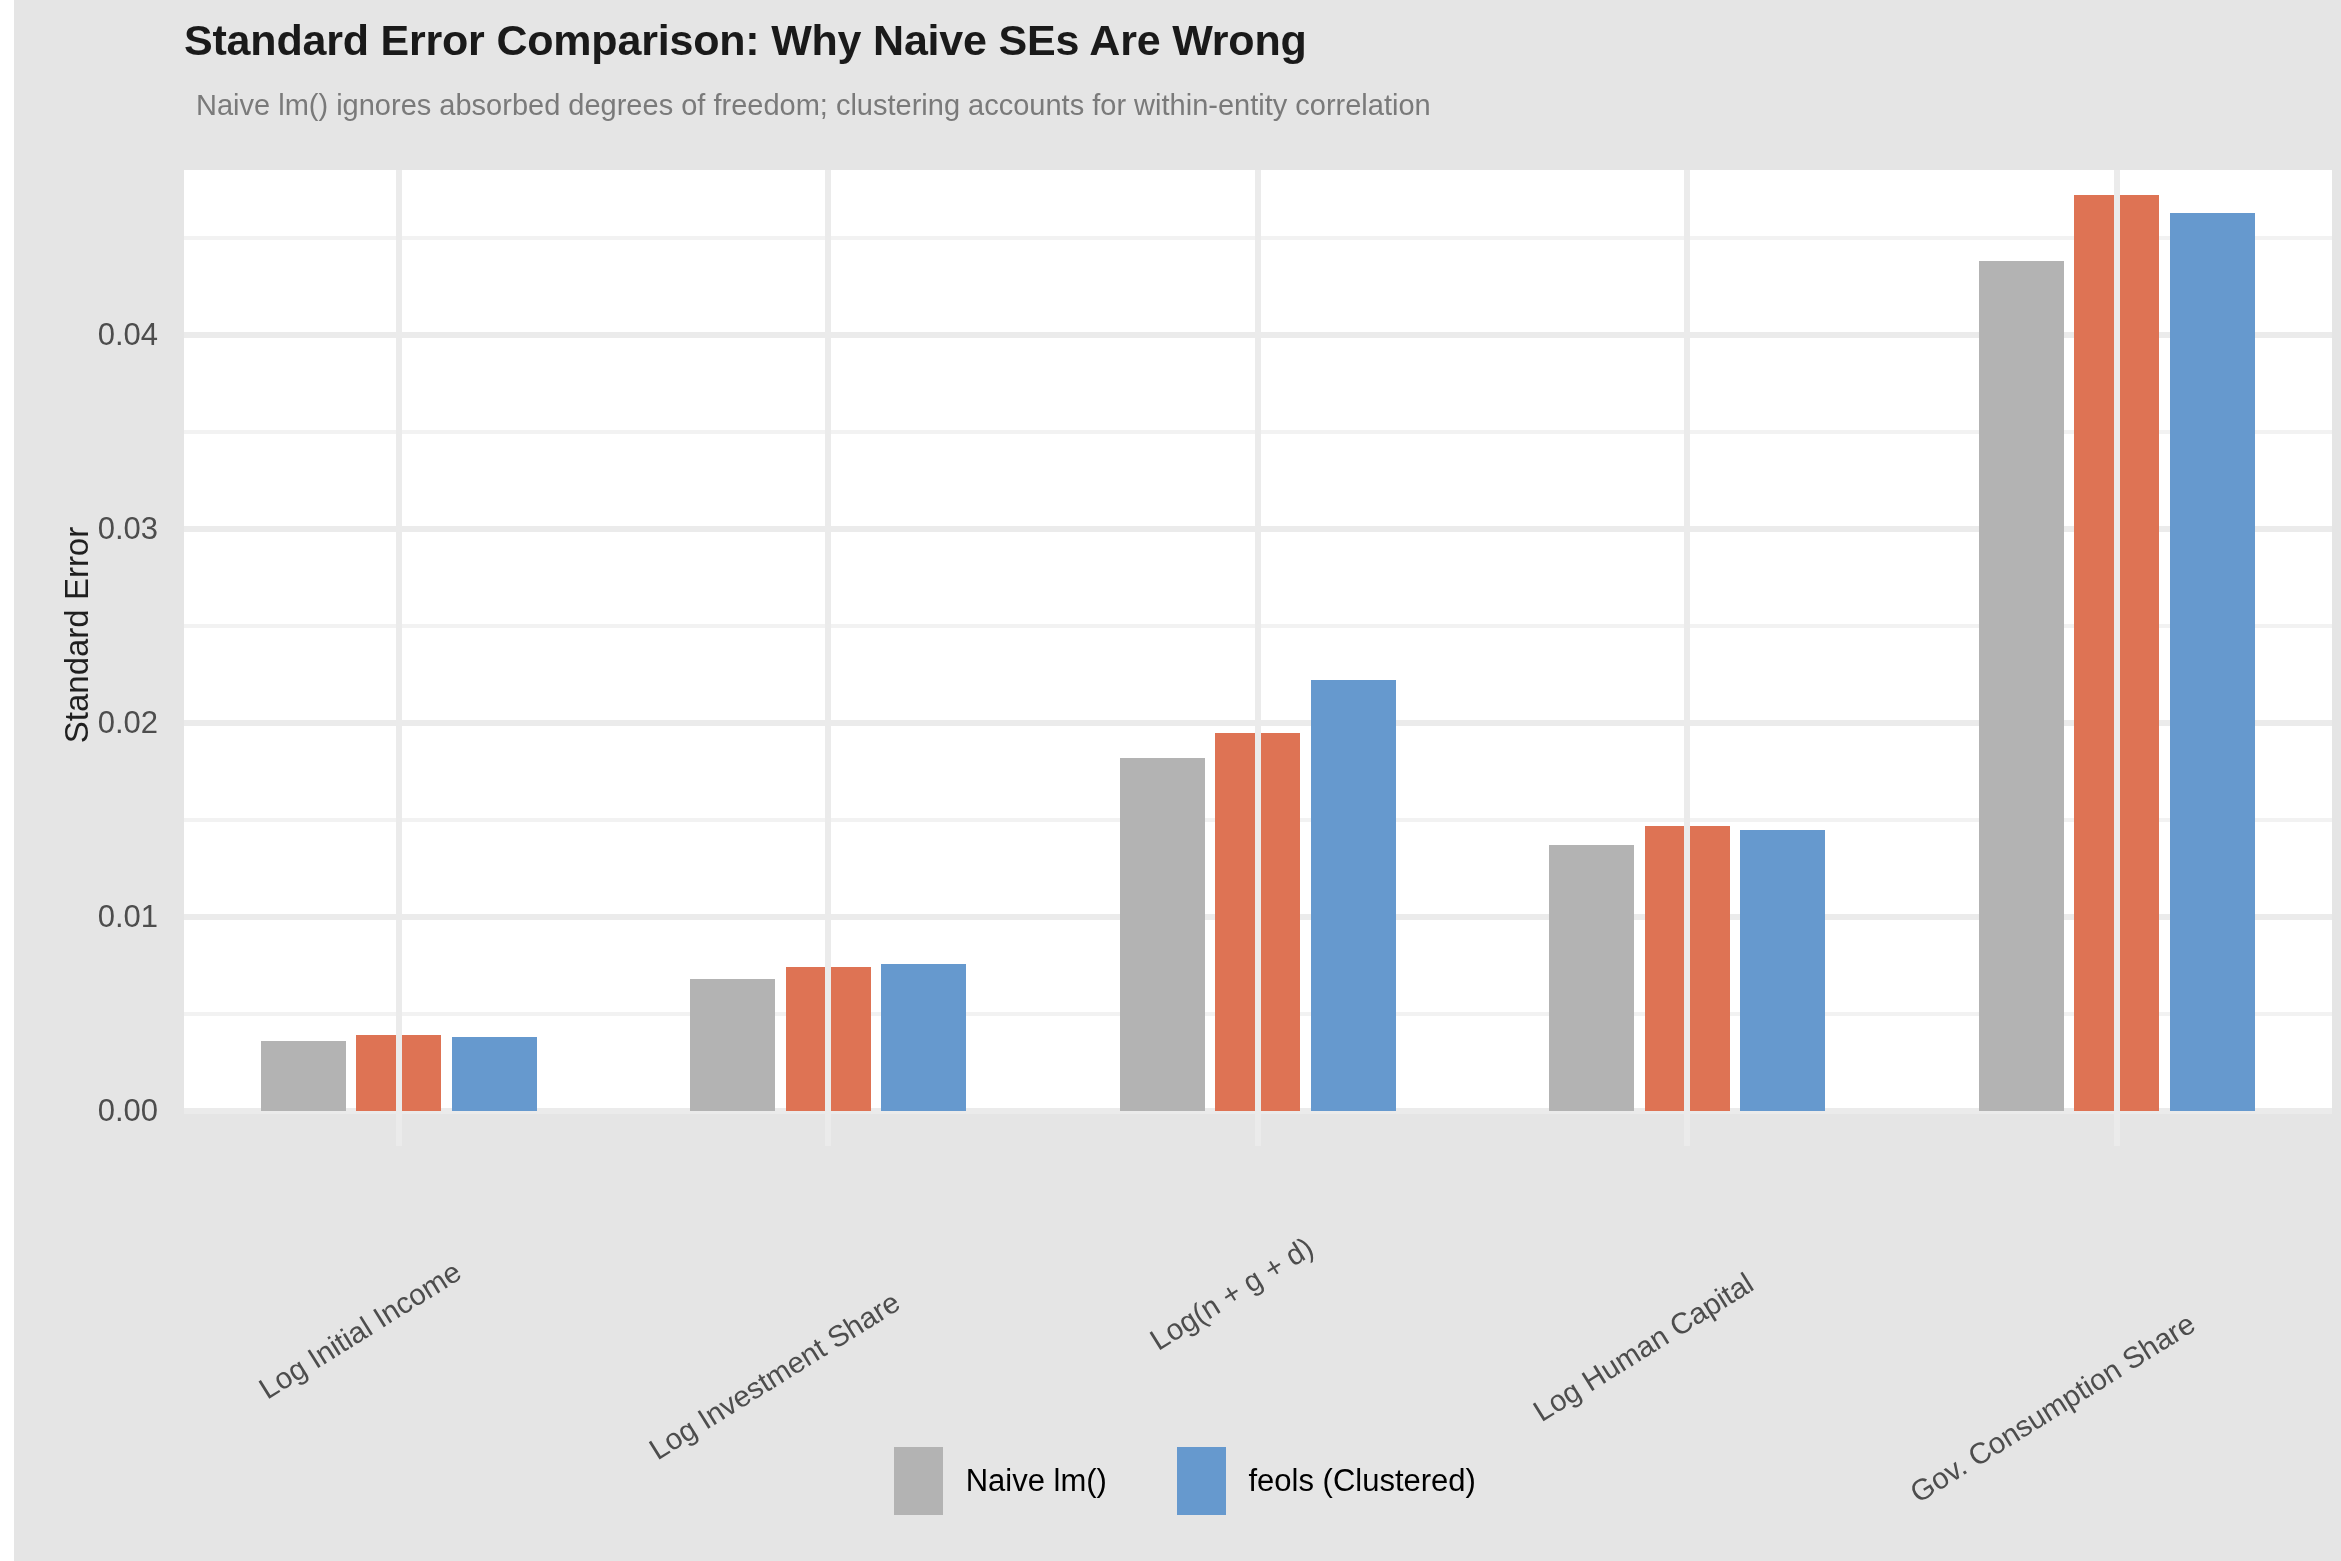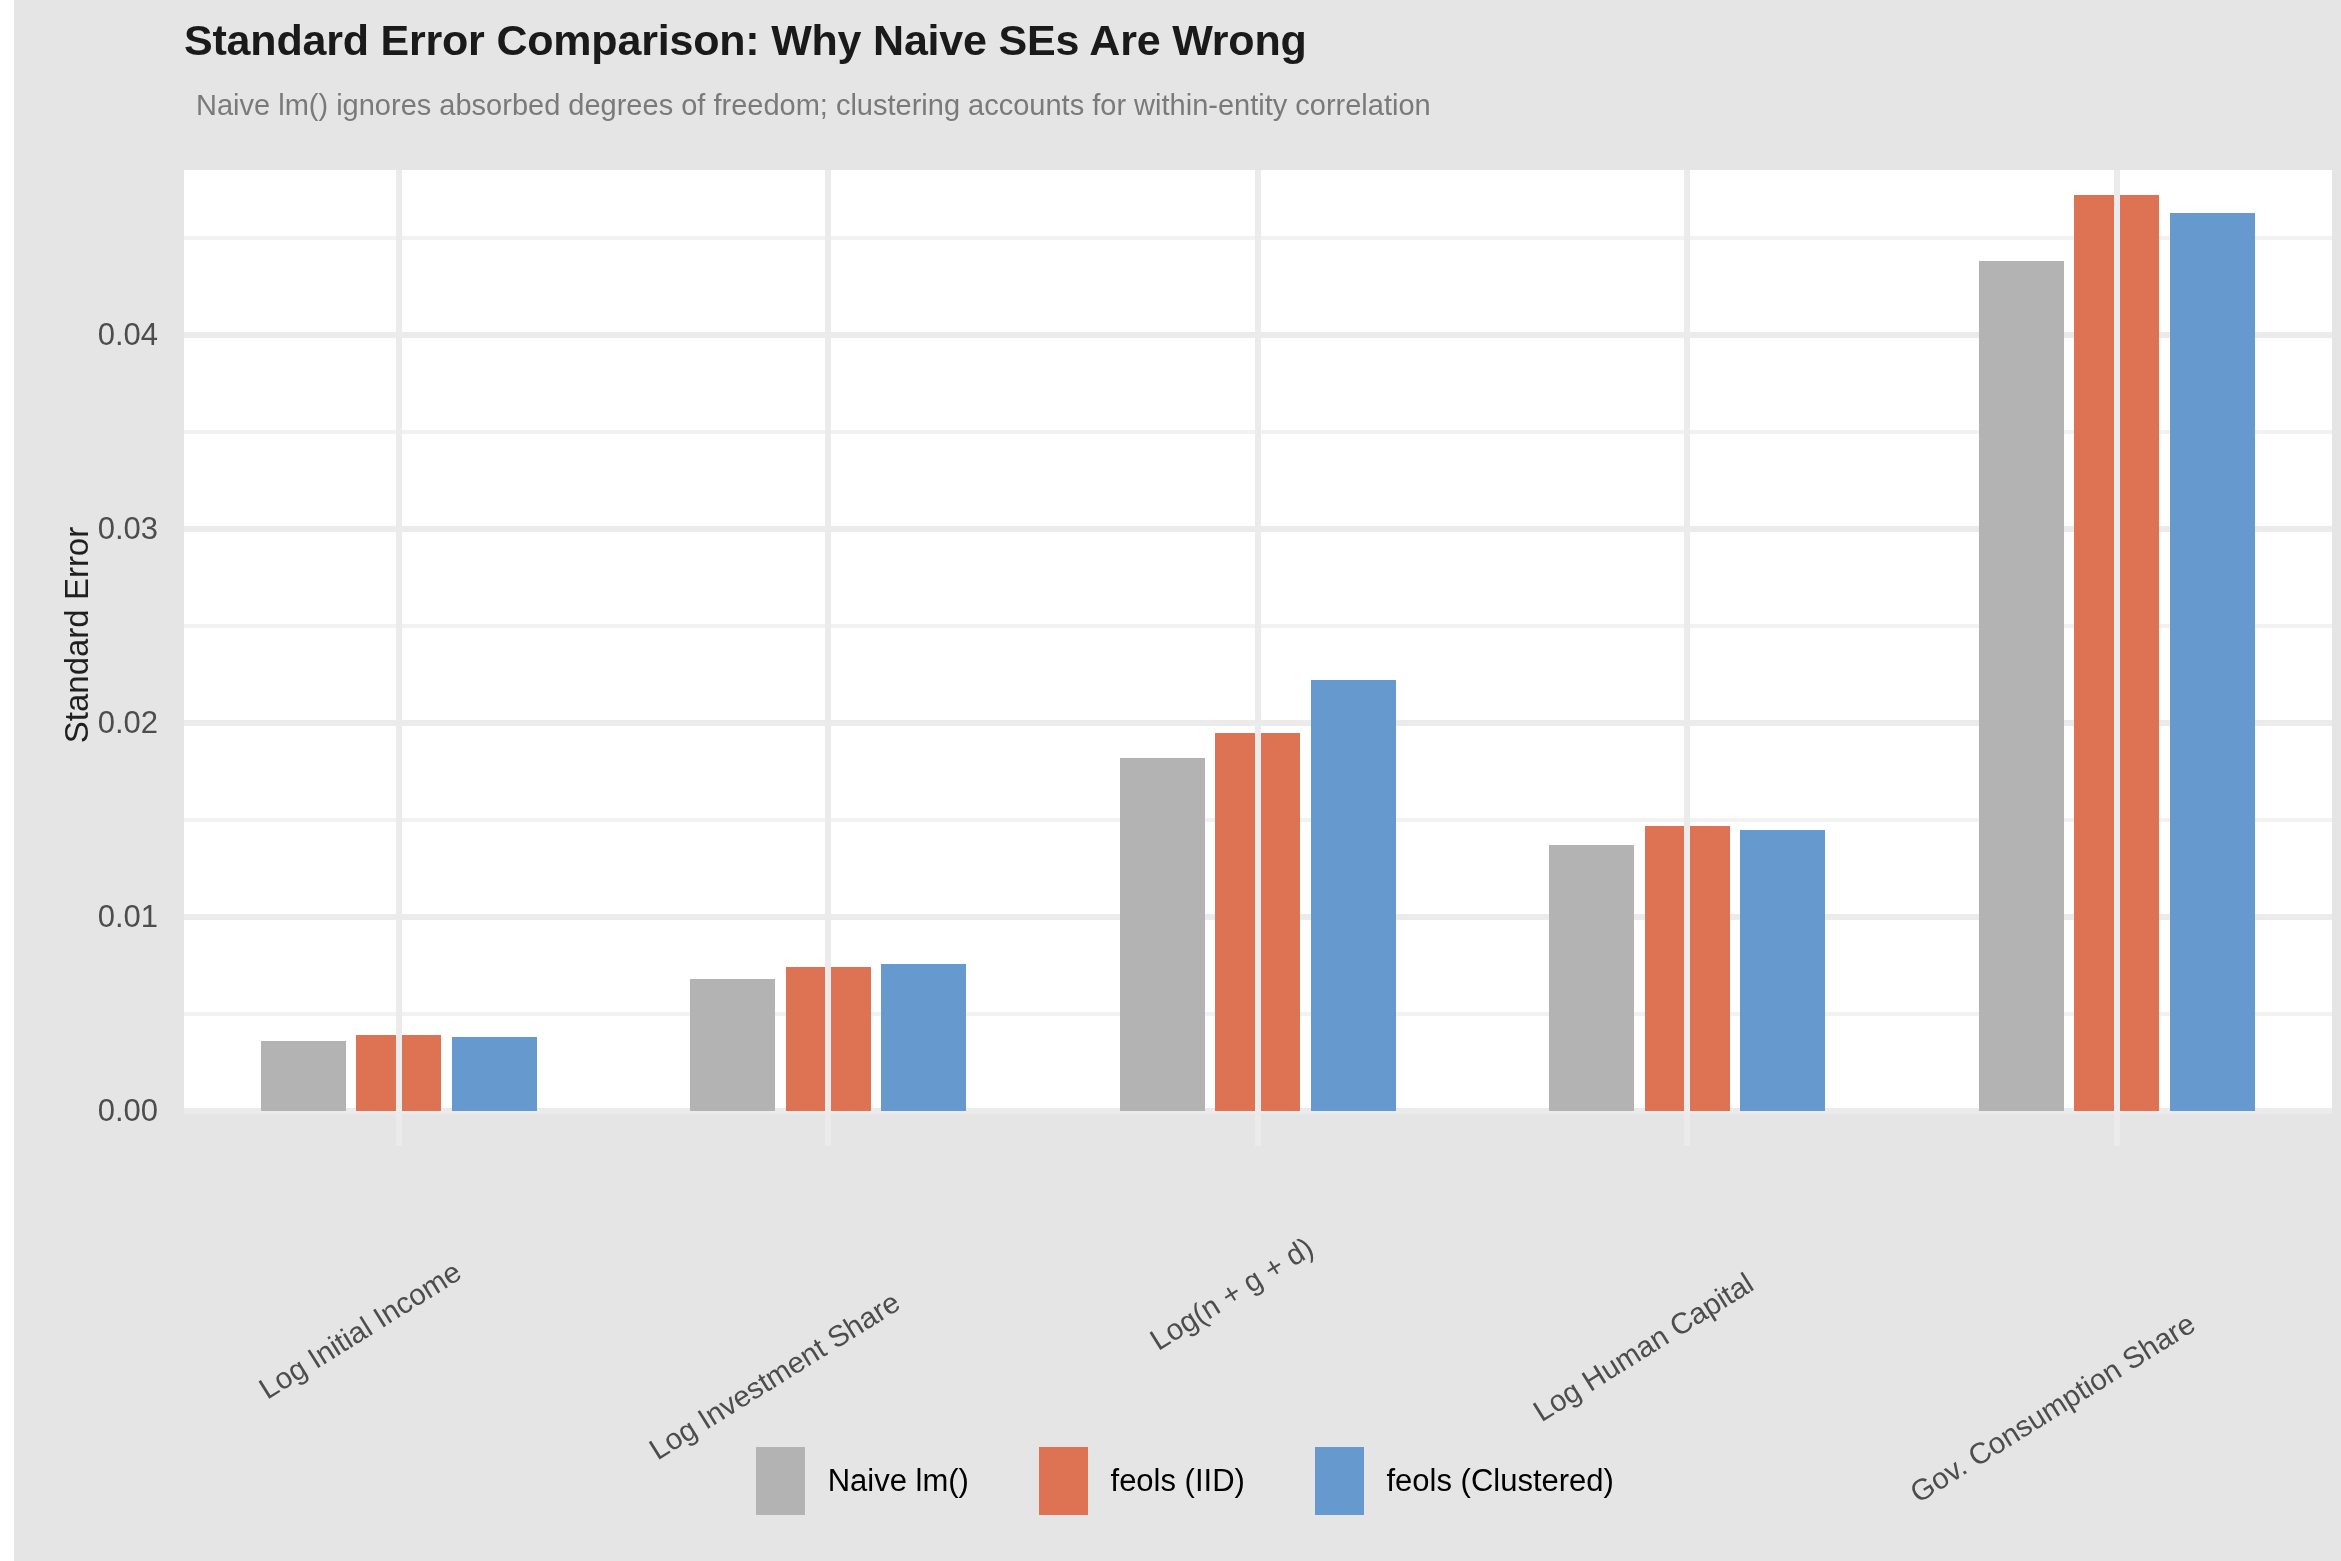--- a/index.html
+++ b/index.html
@@ -208,24 +208,20 @@
       <div class="xtick" style="left: 1689px;"><span class="xtick-inner">Log Human Capital</span></div>
       <div class="xtick" style="left: 2119px;"><span class="xtick-inner">Gov. Consumption Share</span></div>
     </div>
 
   <div id="legend">
       <div class="legend-item">
         <span class="legend-swatch" style="background: rgb(179, 179, 179);"></span>
         <span class="legend-label">Naive lm()</span>
       </div>
       <div class="legend-item">
-        <span class="legend-swatch" style="background: rgb(222, 115, 84);"></span>
-        <span class="legend-label">feols (IID)</span>
-      </div>
-      <div class="legend-item">
         <span class="legend-swatch" style="background: rgb(102, 153, 206);"></span>
         <span class="legend-label" style="margin-right: 0px; text-align: right;">feols (Clustered)</span>
       </div>
     </div>
 
 <div id="vgrid-extra">
       <div class="vgrid" style="left: 212px;"></div>
       <div class="vgrid" style="left: 641px;"></div>
       <div class="vgrid" style="left: 1071px;"></div>
       <div class="vgrid" style="left: 1500px;"></div>

